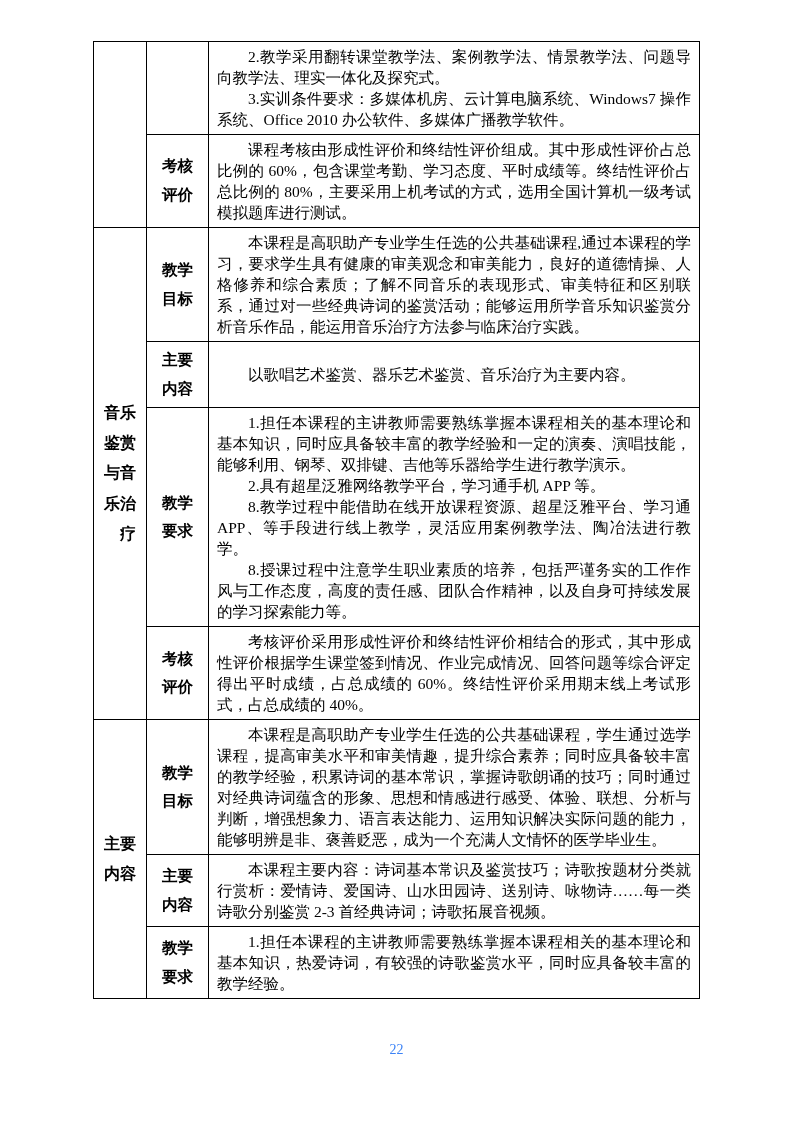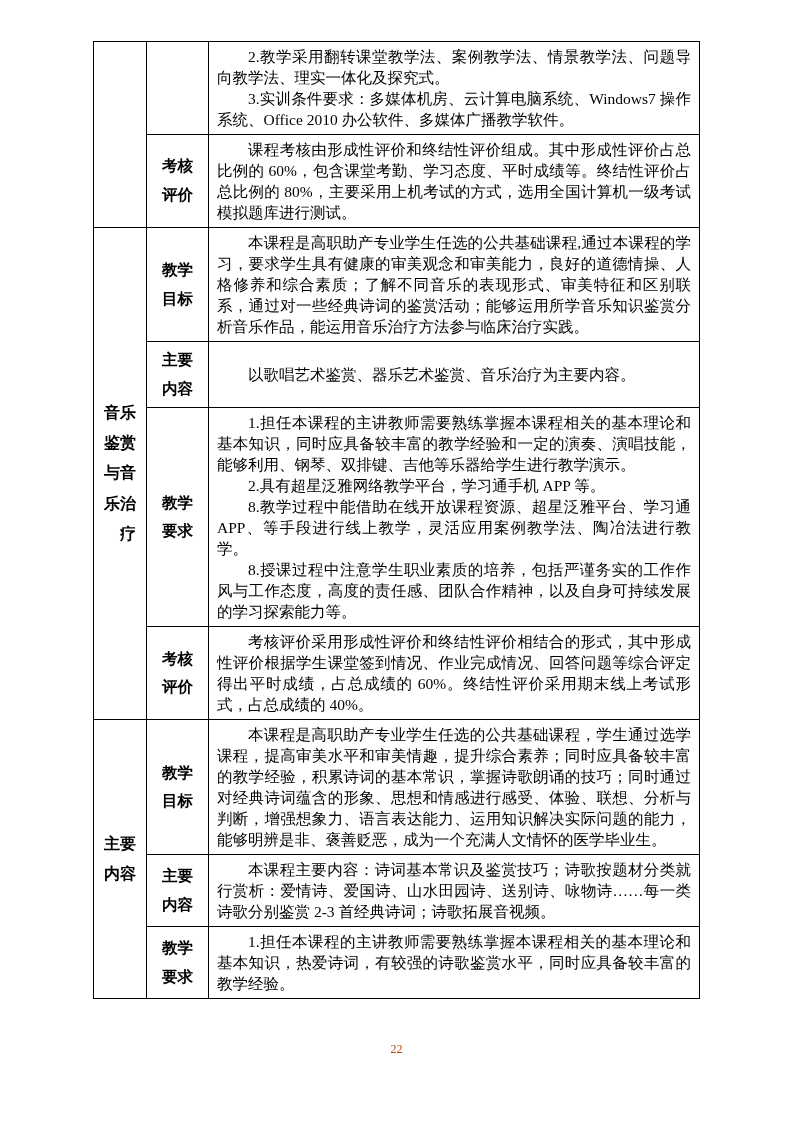--- a/index.html
+++ b/index.html
@@ -27,21 +27,21 @@
     width:2em;margin:0 auto;word-break:break-all;line-height:1.85;text-align:left;
   }
   .content-cell{
     padding:4px 8px;font-size:15.5px;line-height:21px;text-align:justify;
   }
   .content-cell p{
     margin:0;text-indent:2em;
   }
   .page-number{
     position:absolute;top:1042px;left:0;right:0;text-align:center;
-    font-size:12px;color:#c2410c;
+    font-size:14px;color:#3b82f6;
   }
 </style>
 </head>
 <body>
 
 <div class="page">
 
   <table class="course-table">
     <colgroup>
       <col style="width:53px">

